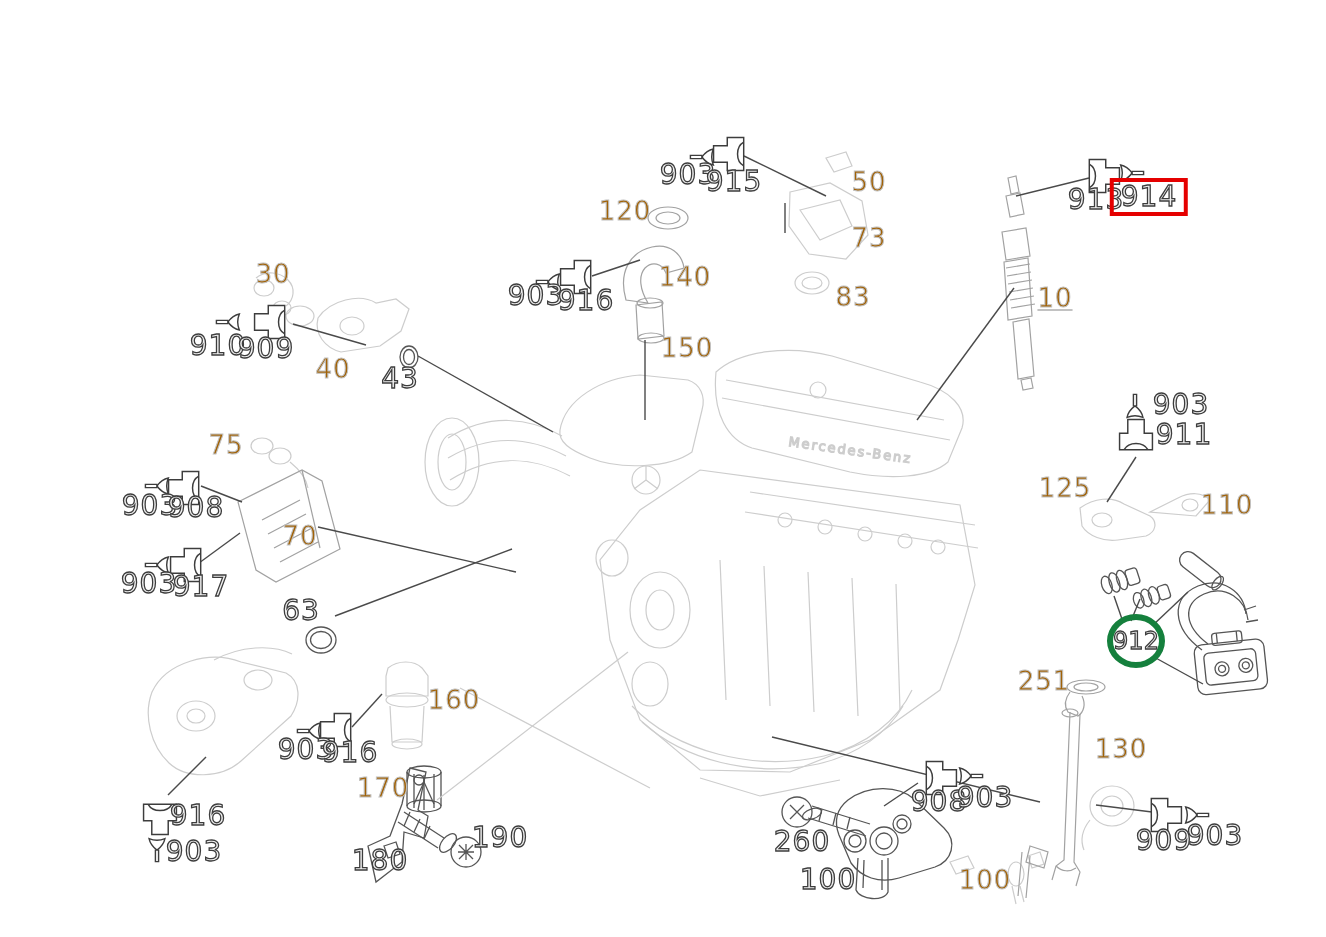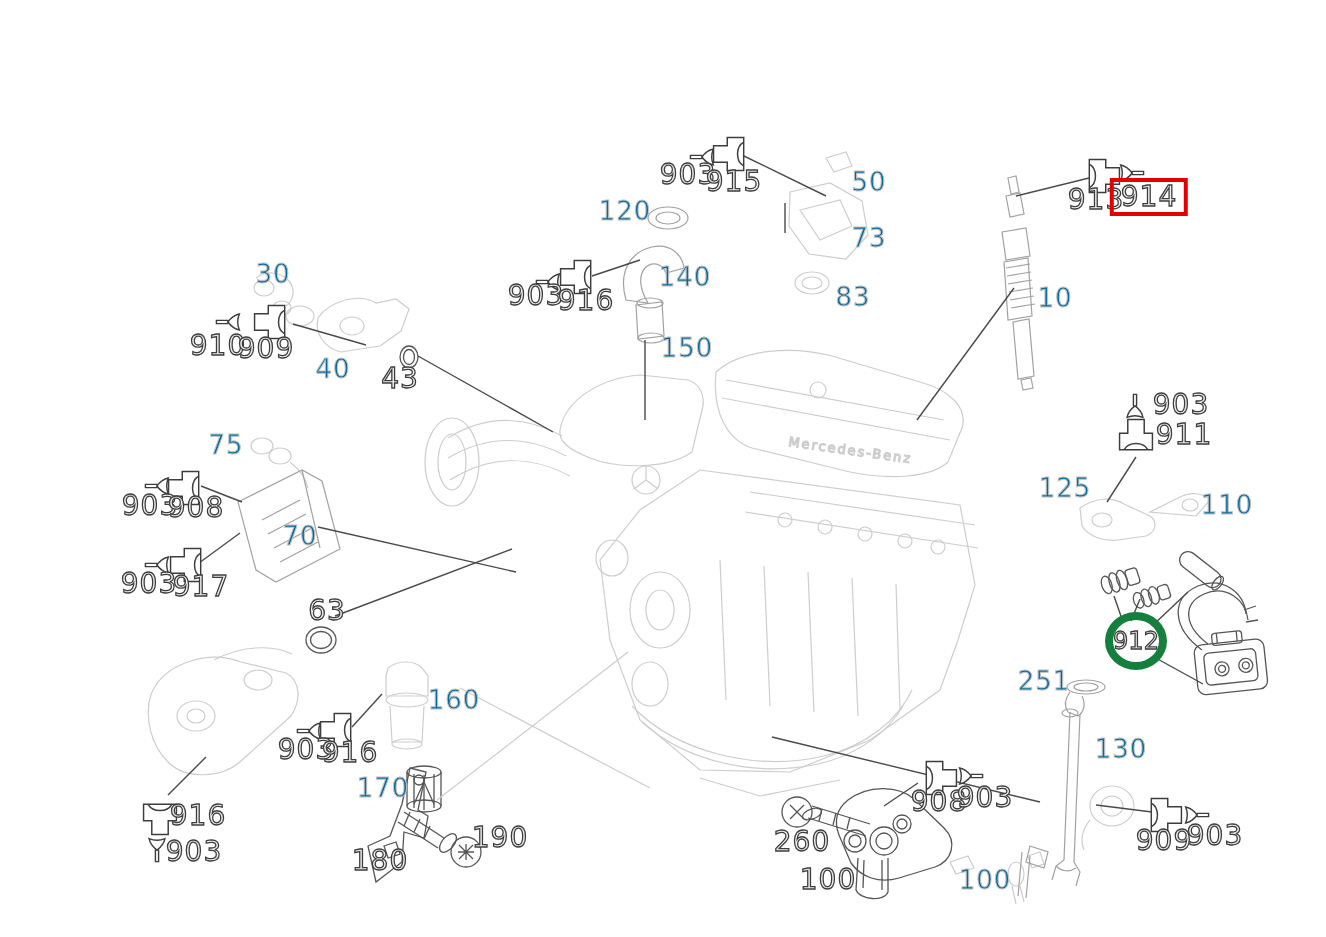--- a/index.html
+++ b/index.html
@@ -7,23 +7,23 @@
          font-family:"DejaVu Sans",sans-serif;}
   #engine-layer,#leader-layer{position:absolute;left:0;top:0;}
   
   .sk-l *{stroke:#cdcdcd;fill:none;stroke-width:1.2;}
   .sk-m *{stroke:#a2a2a2;fill:none;stroke-width:1.2;}
   .sk-d *{stroke:#555;fill:none;stroke-width:1.3;}
   
   .callout{position:absolute;transform:translate(-50%,-50%);white-space:nowrap;line-height:1;
            letter-spacing:1px;font-size:28px;color:#f2f2f2;
            -webkit-text-stroke:1.3px #3d3d3d;z-index:30;cursor:pointer;}
-  .callout.faint{font-size:26px;color:#0369a1;-webkit-text-stroke:1px #c2c2c2;z-index:20;}
+  .callout.faint{font-size:26px;color:#a16207;-webkit-text-stroke:1px #c2c2c2;z-index:20;}
   .callout.highlight{border:4px solid #e50000;padding:1px 7px;}
-  .callout.circled{border:8px solid #15803d;border-radius:50%;width:46px;height:42px;
+  .callout.circled{border:6px solid #15803d;border-radius:50%;width:46px;height:42px;
            display:flex;align-items:center;justify-content:center;font-size:24px;letter-spacing:0;}
   svg.icon{position:absolute;overflow:visible;z-index:25;}
   text.badge{font-family:"DejaVu Sans",sans-serif;font-size:13px;fill:#c8c8c8;letter-spacing:2px;}
 </style>
 </head>
 <body>
 
 <div id="stage">
 
   <svg id="engine-layer" width="1326" height="937" viewBox="0 0 1326 937">
@@ -358,40 +358,40 @@
     <span class="callout highlight" style="left: 1149px; top: 197px;">914</span>
     <span class="callout" style="left: 536px; top: 296px;">903</span>
     <span class="callout" style="left: 586px; top: 301px;">916</span>
     <span class="callout" style="left: 218px; top: 346px;">910</span>
     <span class="callout" style="left: 266px; top: 349px;">909</span>
     <span class="callout" style="left: 400px; top: 379px;">43</span>
     <span class="callout" style="left: 150px; top: 506px;">903</span>
     <span class="callout" style="left: 196px; top: 508px;">908</span>
     <span class="callout" style="left: 149px; top: 584px;">903</span>
     <span class="callout" style="left: 201px; top: 587px;">917</span>
-    <span class="callout" style="left: 327px; top: 611px;">63</span>
+    <span class="callout" style="left: 301px; top: 611px;">63</span>
     <span class="callout" style="left: 306px; top: 750px;">903</span>
     <span class="callout" style="left: 350px; top: 753px;">916</span>
     <span class="callout" style="left: 198px; top: 816px;">916</span>
     <span class="callout" style="left: 194px; top: 852px;">903</span>
     <span class="callout" style="left: 352px; top: 861px; margin-left: 28px;">180</span>
     <span class="callout" style="left: 500px; top: 838px;">190</span>
     <span class="callout" style="left: 790px; top: 842px; margin-left: 12px;">260</span>
     <span class="callout" style="left: 828px; top: 880px;">100</span>
     <span class="callout" style="left: 939px; top: 802px;">908</span>
     <span class="callout" style="left: 985px; top: 798px;">903</span>
     <span class="callout" style="left: 1164px; top: 841px;">909</span>
     <span class="callout" style="left: 1215px; top: 836px;">903</span>
     <span class="callout" style="left: 1181px; top: 405px;">903</span>
     <span class="callout" style="left: 1184px; top: 435px;">911</span>
     <span class="callout circled" style="left: 1136px; top: 641px;">912</span>
     <span class="callout faint" style="left: 869px; top: 182px;">50</span>
     <span class="callout faint" style="left: 869px; top: 238px;">73</span>
     <span class="callout faint" style="left: 853px; top: 297px;">83</span>
-    <span class="callout faint" style="left: 1055px; top: 298px;">10</span>
+    <span class="callout faint" style="left: 1055px; top: 298px; text-decoration: underline;">10</span>
     <span class="callout faint" style="left: 273px; top: 274px;">30</span>
     <span class="callout faint" style="left: 333px; top: 369px;">40</span>
     <span class="callout faint" style="left: 625px; top: 211px;">120</span>
     <span class="callout faint" style="left: 685px; top: 277px;">140</span>
     <span class="callout faint" style="left: 687px; top: 348px;">150</span>
     <span class="callout faint" style="left: 226px; top: 445px;">75</span>
     <span class="callout faint" style="left: 300px; top: 536px;">70</span>
     <span class="callout faint" style="left: 454px; top: 700px;">160</span>
     <span class="callout faint" style="left: 383px; top: 788px;">170</span>
     <span class="callout faint" style="left: 985px; top: 880px;">100</span>

